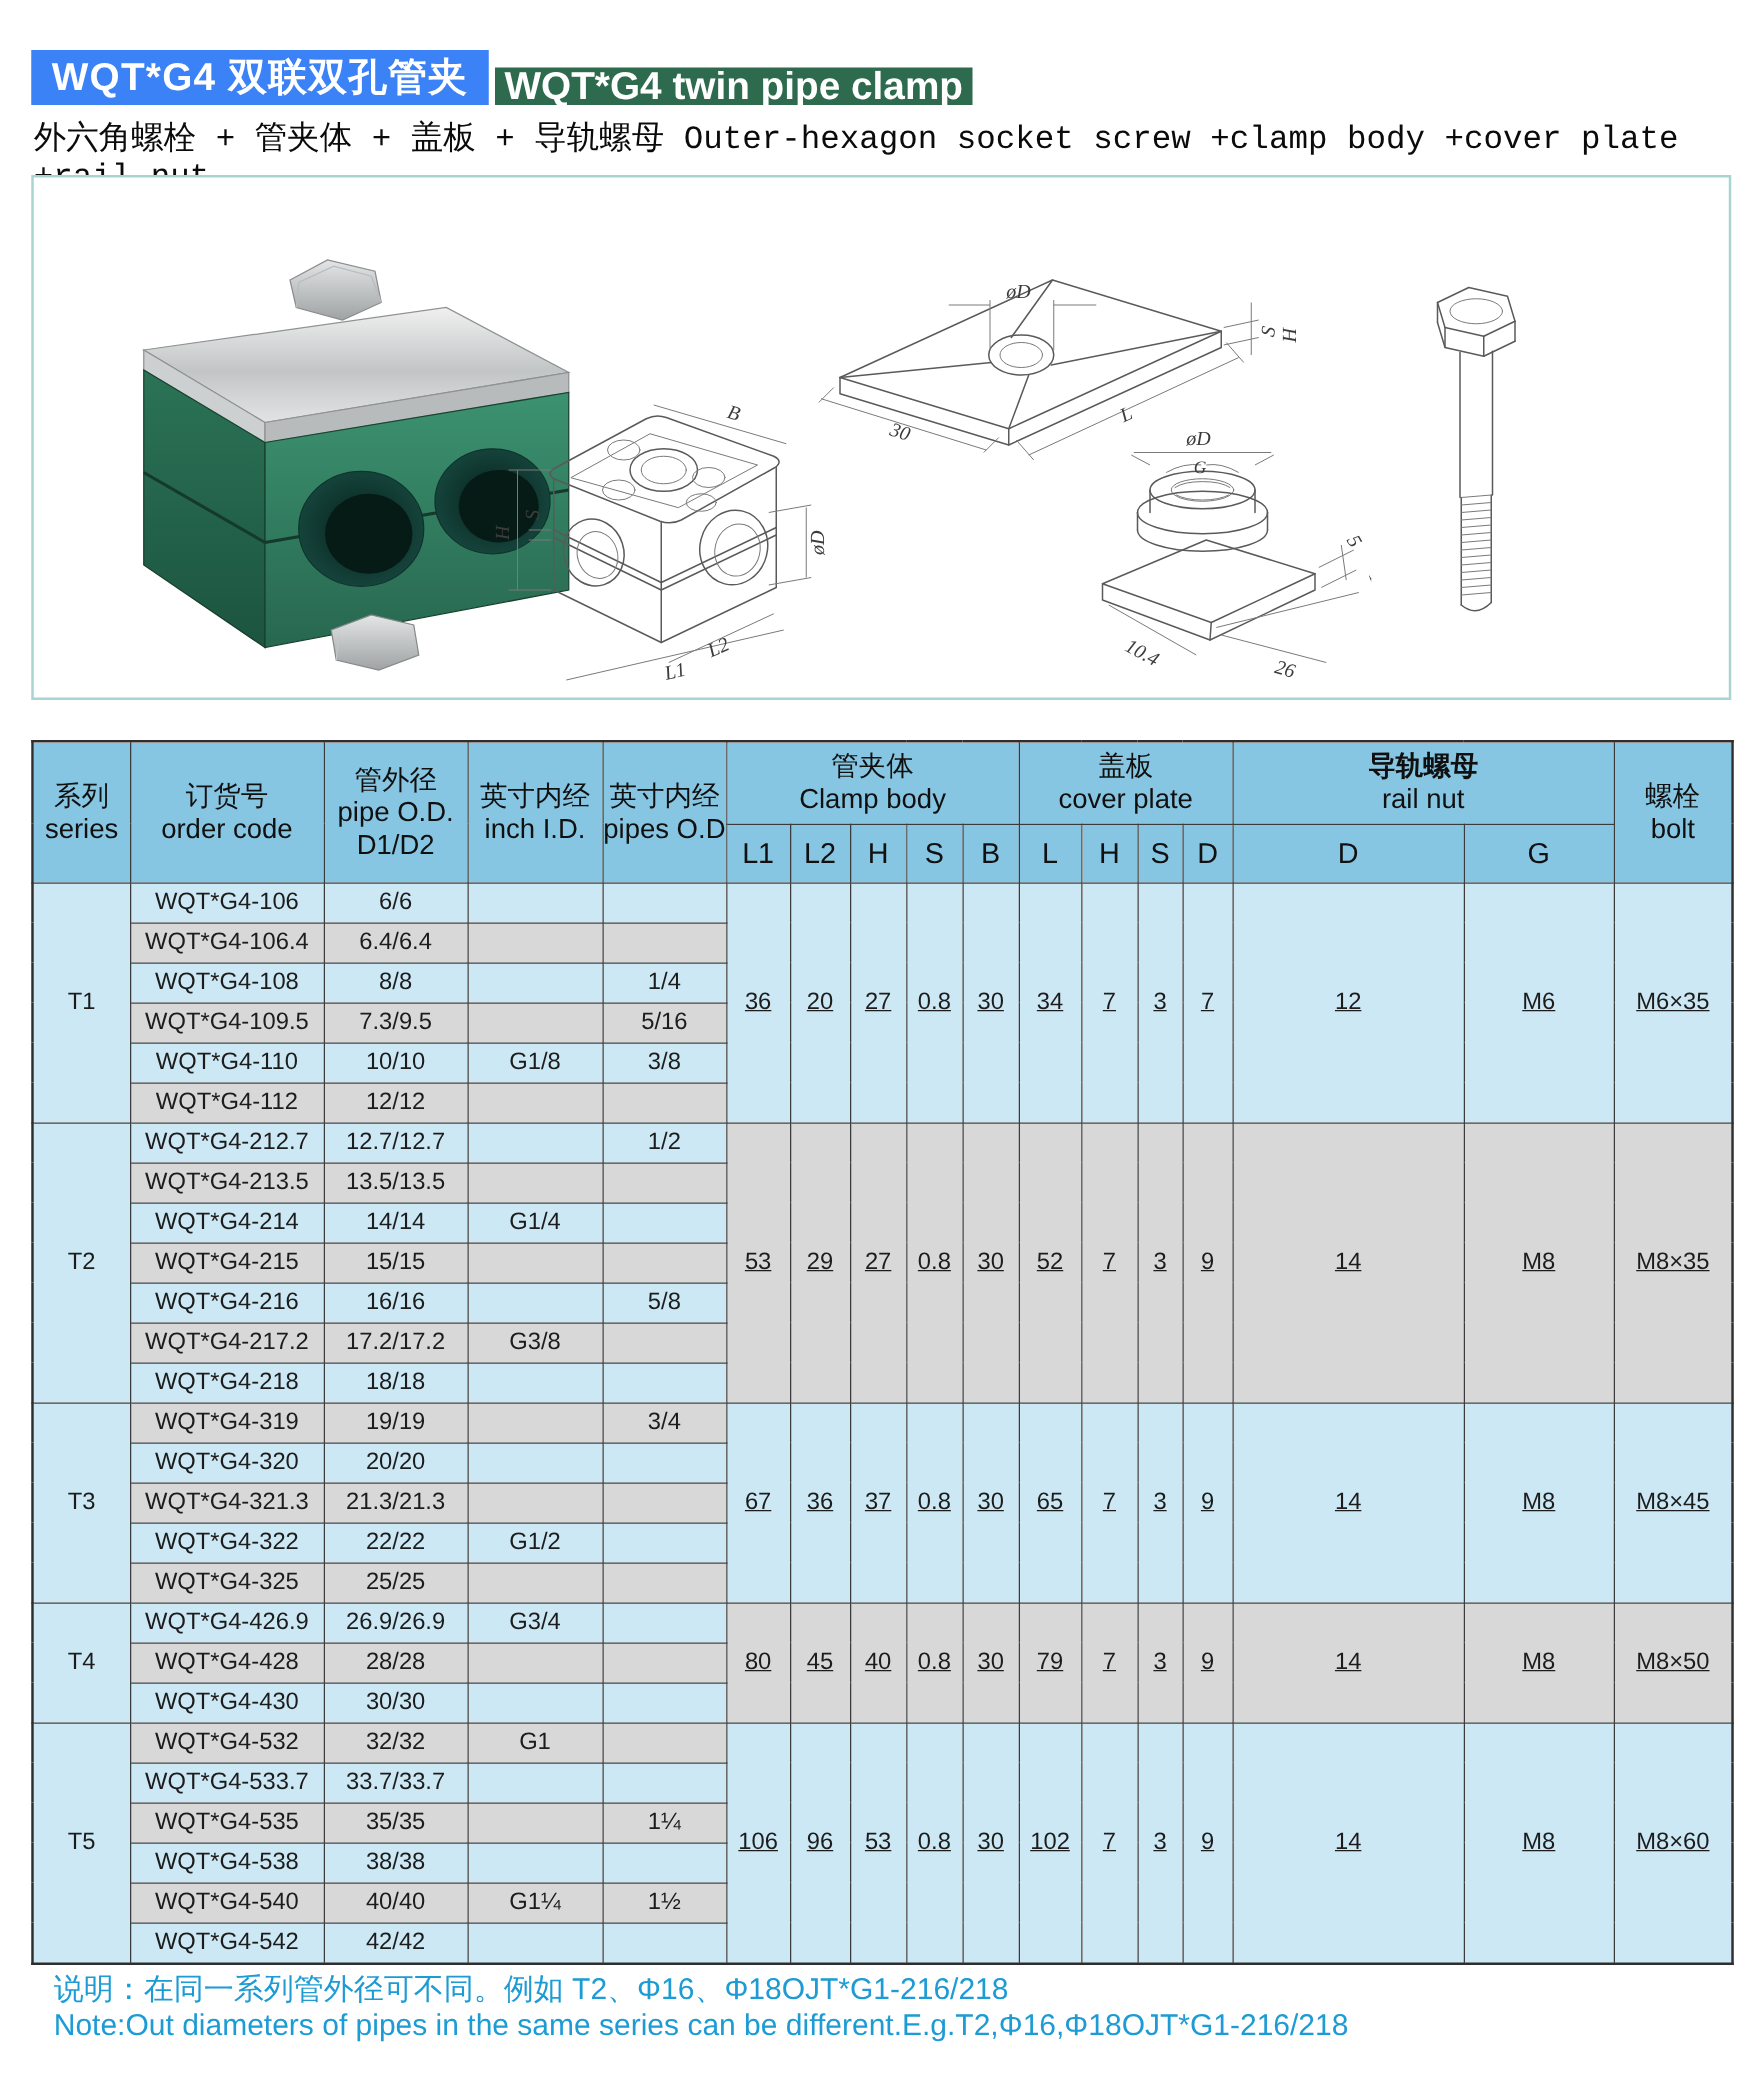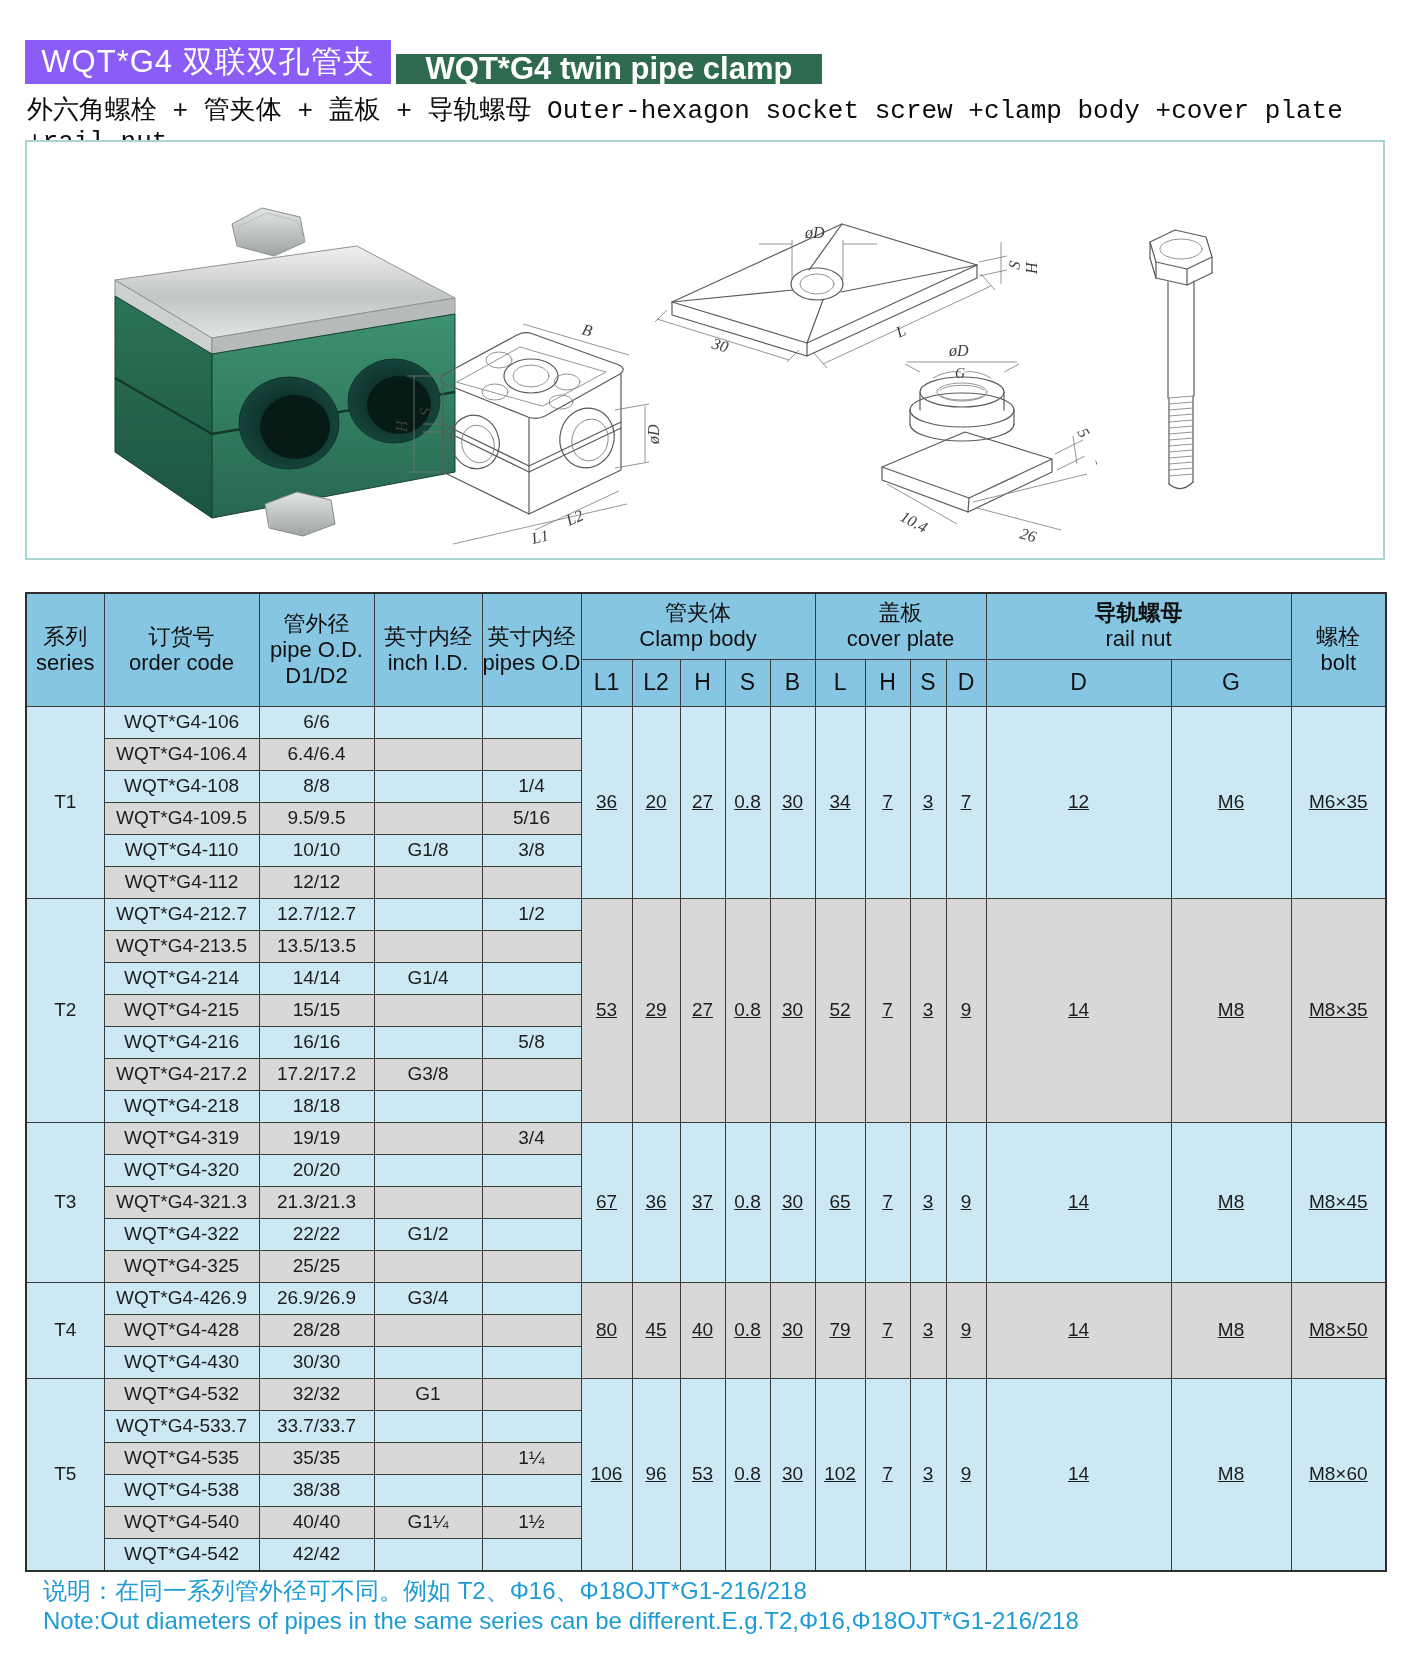--- a/index.html
+++ b/index.html
@@ -2,24 +2,24 @@
 <html><head>
 <meta charset="utf-8">
 <style>
   html,body{margin:0;padding:0;background:#ffffff;}
   body{width:1411px;height:1680px;position:relative;overflow:hidden;
        font-family:"Liberation Sans","DejaVu Sans",sans-serif;color:#111;}
   .page{position:absolute;left:25px;top:0;width:1360px;}
 
   
   .titlebar{position:absolute;top:40px;left:0;height:44px;display:flex;}
-  .title-cn{background:#8b5cf6;color:#fff;font-weight:normal;font-size:31px;
+  .title-cn{background:#3b82f6;color:#fff;font-weight:bold;font-size:31px;
             width:366px;display:flex;align-items:center;justify-content:center;letter-spacing:1px;}
   .title-en{background:#2D6A4E;color:#fff;font-weight:bold;font-size:31px;margin-left:5px;
-            width:426px;display:flex;align-items:center;justify-content:center;margin-top:14px;}
+            width:382px;display:flex;align-items:center;justify-content:center;margin-top:14px;}
   .subtitle{position:absolute;top:92px;left:2px;font-size:26px;color:#0b0b0b;font-family:Liberation Mono, monospace;}
 
   
   .panel{position:absolute;top:140px;left:0;width:1356px;height:416px;background:#fff;
          border:2px solid #a9d4d2;}
   .fig{position:absolute;}
   svg text.dim{font-family:"Liberation Serif","DejaVu Serif",serif;font-style:italic;
                font-size:16px;fill:#3c3c3c;}
   svg .ln{stroke:#5a5a5a;stroke-width:1.2;fill:none;stroke-linejoin:round;stroke-linecap:round;}
   svg .thin{stroke:#7a7a7a;stroke-width:0.8;fill:none;}
@@ -356,21 +356,21 @@
           <td class="data-cell c-gray"></td>
         </tr>
         <tr>
           <td class="data-cell c-blue">WQT*G4-108</td>
           <td class="data-cell c-blue">8/8</td>
           <td class="data-cell c-blue"></td>
           <td class="data-cell c-blue">1/4</td>
         </tr>
         <tr>
           <td class="data-cell c-gray">WQT*G4-109.5</td>
-          <td class="data-cell c-gray">9.5/9.5</td>
+          <td class="data-cell c-gray">7.3/9.5</td>
           <td class="data-cell c-gray"></td>
           <td class="data-cell c-gray">5/16</td>
         </tr>
         <tr>
           <td class="data-cell c-blue">WQT*G4-110</td>
           <td class="data-cell c-blue">10/10</td>
           <td class="data-cell c-blue">G1/8</td>
           <td class="data-cell c-blue">3/8</td>
         </tr>
         <tr>

